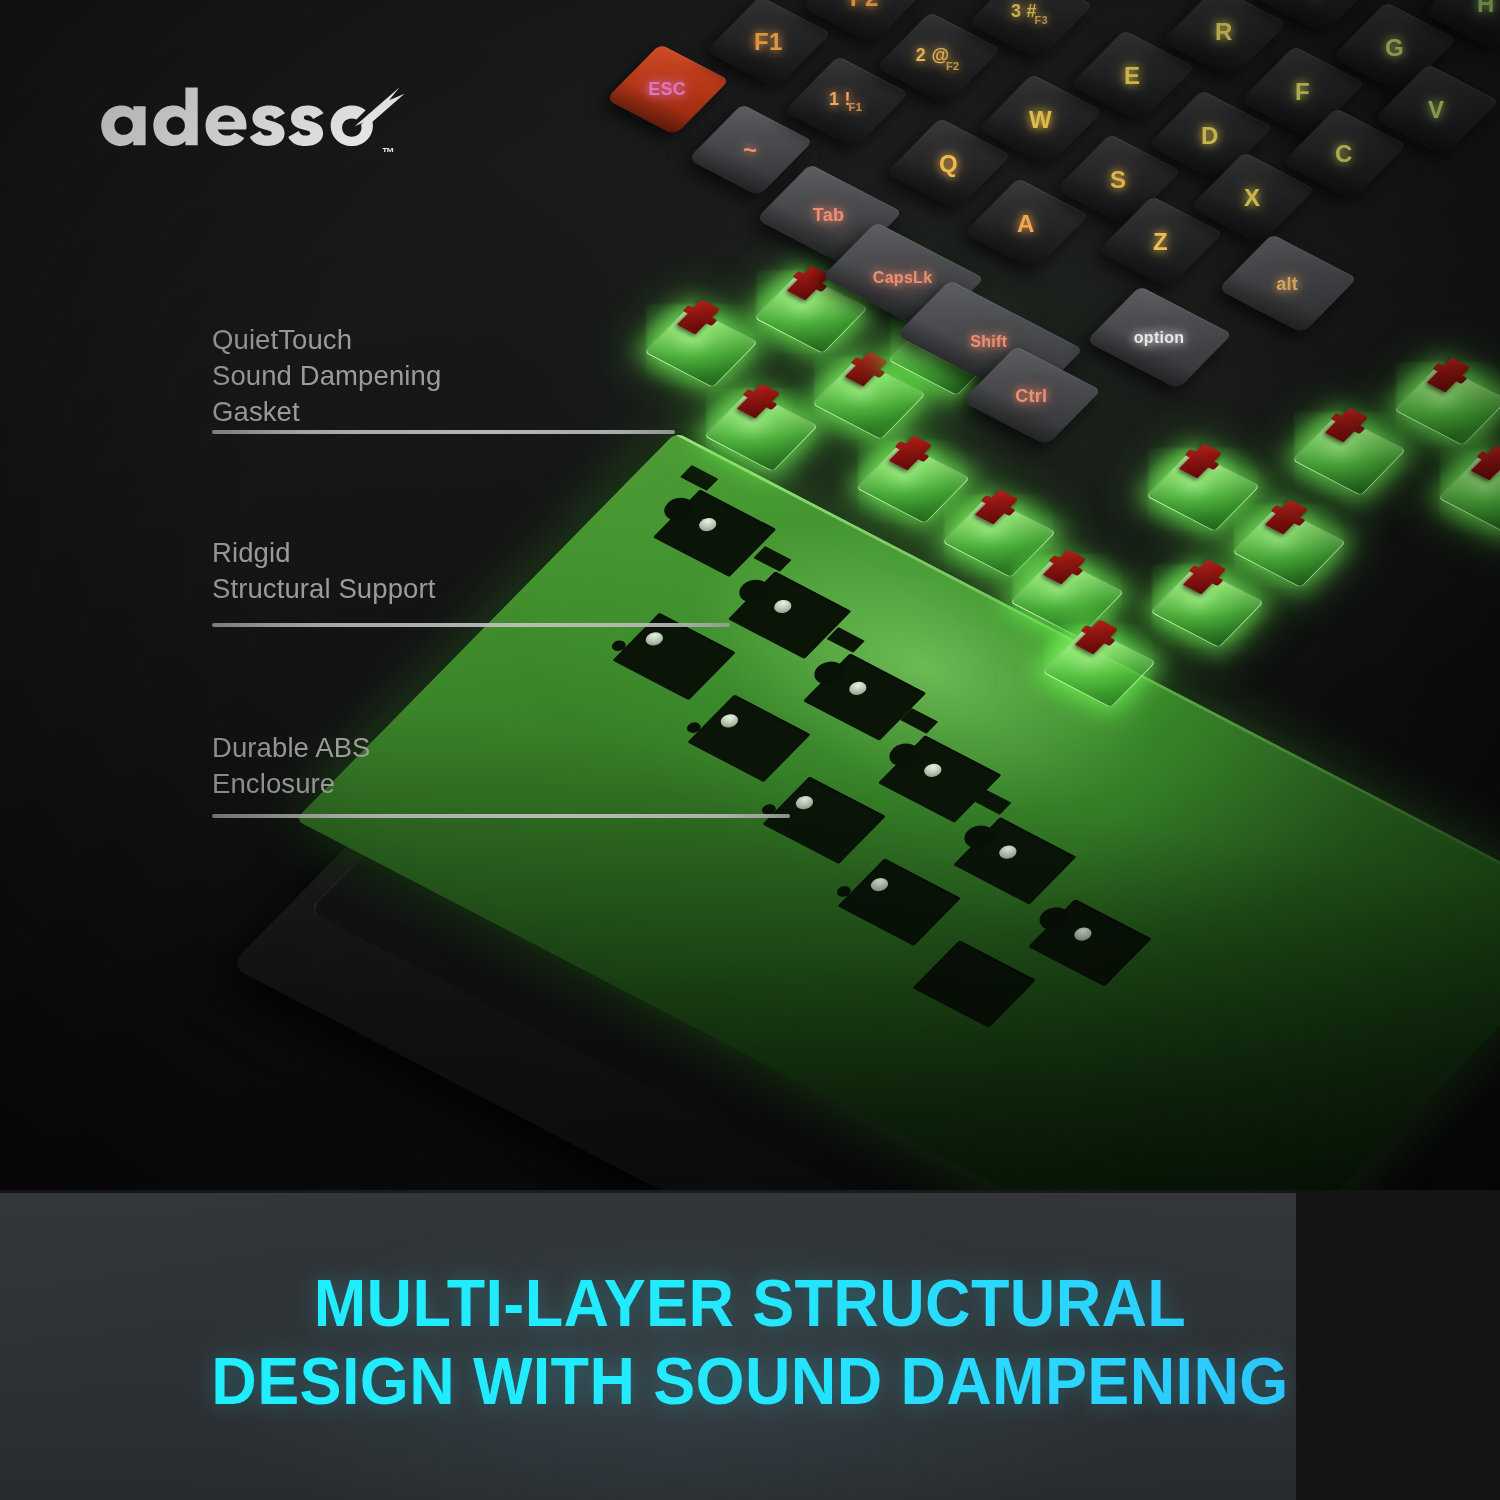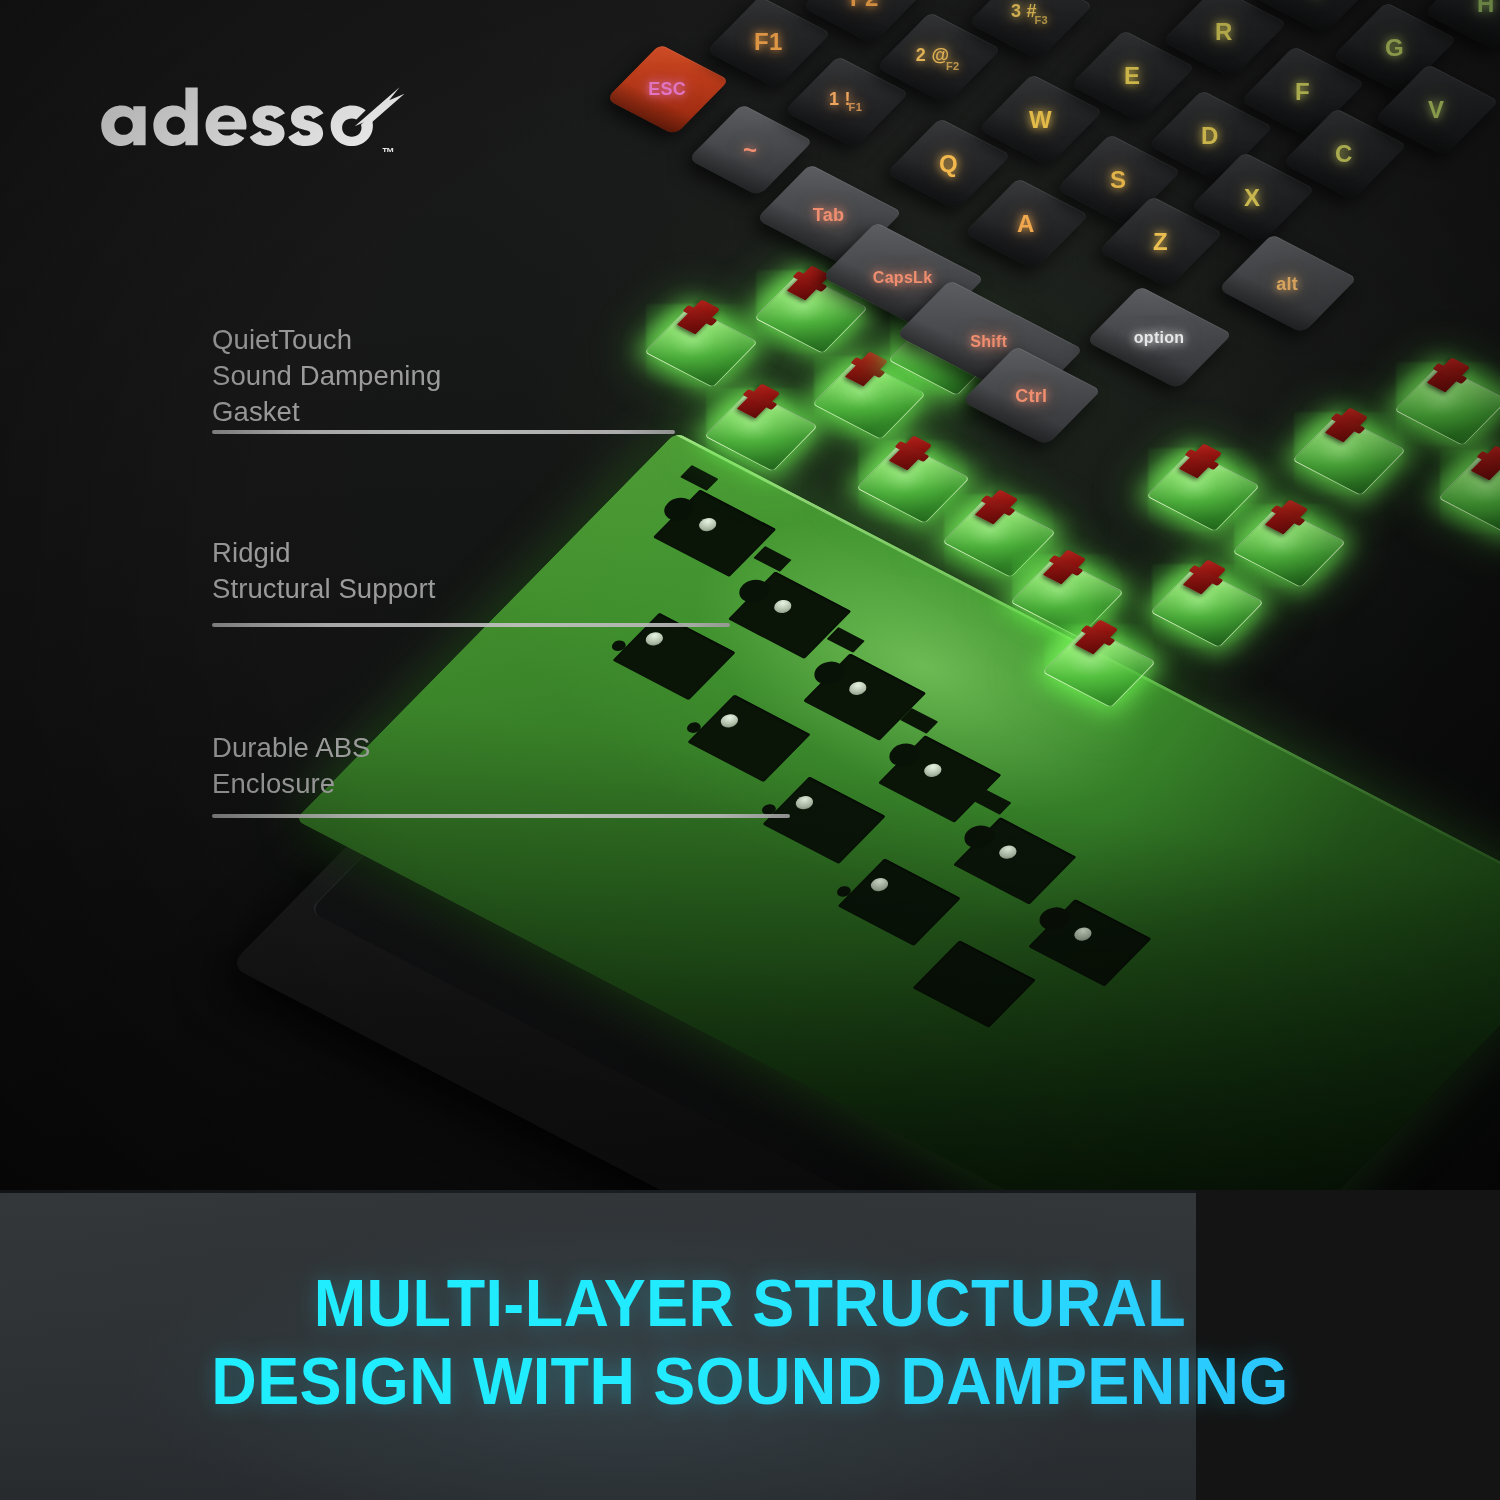--- a/index.html
+++ b/index.html
@@ -150,21 +150,21 @@
   .kc.grey { background:linear-gradient(150deg,#5c5e61 0%, #4c4e51 32%, #3d3f42 68%, #313336 100%); }
   .kc.esc  { background:linear-gradient(150deg,#e0542a 0%, #c63f1c 34%, #a52f13 72%, #86230c 100%); }
   .kc::after{
     content:""; position:absolute; left:0; right:0; bottom:0; height:34%;
     background:linear-gradient(180deg, rgba(0,0,0,0) 0%, rgba(0,0,0,0.34) 100%);
   }
   .sub { font-size:11px; font-weight:600; opacity:0.82; display:block; margin-top:2px; }
 
   
   #banner {
-    position:absolute; left:0; top:1190px; width:1196px; height:310px; z-index:70;
+    position:absolute; left:0; top:1190px; width:1296px; height:310px; z-index:70;
     background:
       radial-gradient(ellipse 900px 300px at 52% 62%, rgba(58,76,84,0.55) 0%, rgba(40,46,50,0.18) 55%, rgba(0,0,0,0) 80%),
       linear-gradient(180deg,#33373a 0%, #303436 38%, #2c3033 72%, #282b2e 100%);
   }
   #banner::before{
     content:""; position:absolute; left:0; top:0; width:100%; height:3px;
     background:linear-gradient(90deg,#111314,#1b1e20 40%,#15181a 100%);
   }
   #headline {
     position:absolute; left:0; top:74px; width:1500px;

